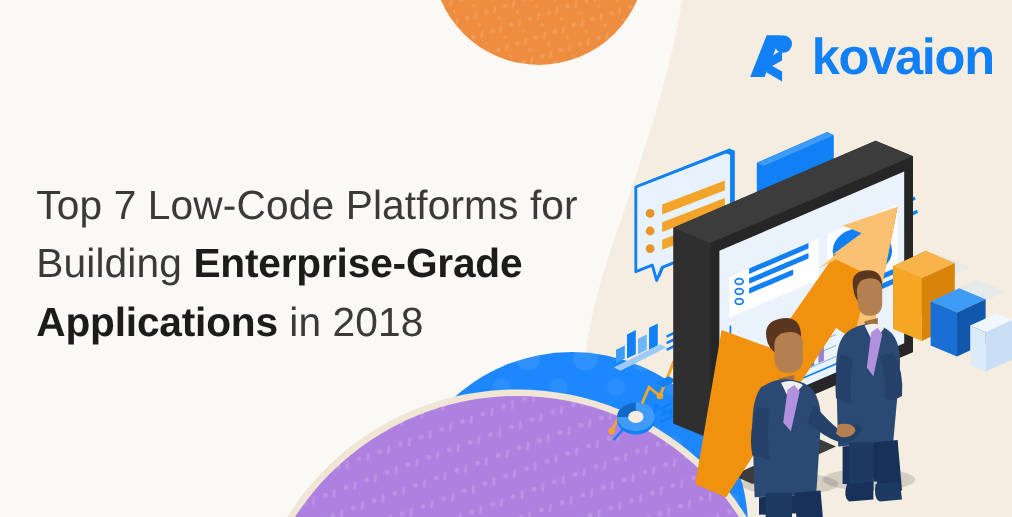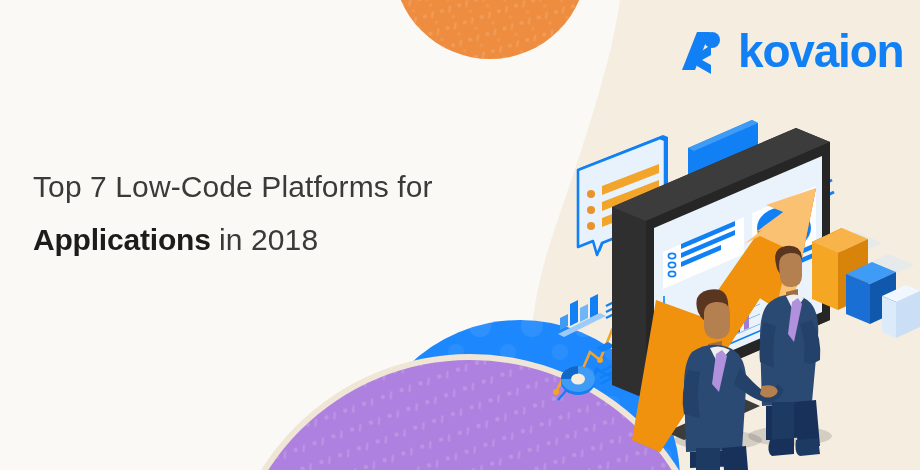--- a/index.html
+++ b/index.html
@@ -16,21 +16,21 @@
     overflow:hidden;
   }
   .layer { position:absolute; top:0; left:0; width:920px; height:470px; }
   .art-svg { display:block; }
 
   
   .headline {
     position:absolute;
     left:33px; top:160px;
     width:470px;
-    font-size:30px;
+    font-size:37px;
     line-height:53px;
     letter-spacing:0.1px;
     color:#3A3A38;
     font-weight:400;
     z-index:40;
   }
   .headline .ln { display:block; white-space:nowrap; }
   .headline b { font-weight:700; color:#1C1C1A; letter-spacing:-0.2px; }
 
   
@@ -304,20 +304,21 @@
         <path d="M690,452 l56,-2 l-4,16 l-52,2 z" fill="#17315A"></path>
         <path d="M696,448 l24,0 l0,22 l-24,0 z" fill="#1D3A63"></path>
         <path d="M722,448 l24,-2 l2,24 l-24,0 z" fill="#17315A"></path>
       </g>
 
     </g>
   </svg>
 
   <div class="headline">
     <span class="ln">Top 7 Low-Code Platforms for</span>
+    <span class="ln"><span>Building </span><b>Enterprise-Grade</b></span>
     <span class="ln"><b>Applications</b><span> in 2018</span></span>
   </div>
 
   <div class="logo">
     <svg class="logo-mark" viewBox="0 0 48 48">
       <path d="M5,42 L20,4 L33,4 L18,42 Z" fill="#1180F5"></path>
       <path d="M20,26 L34,17 L34,27 L25,32 L34,37 L34,46 L20,38 Z" fill="#1180F5"></path>
       <circle cx="35" cy="12" r="8" fill="#1180F5"></circle>
     </svg>
     <span class="logo-word">kovaion</span>

